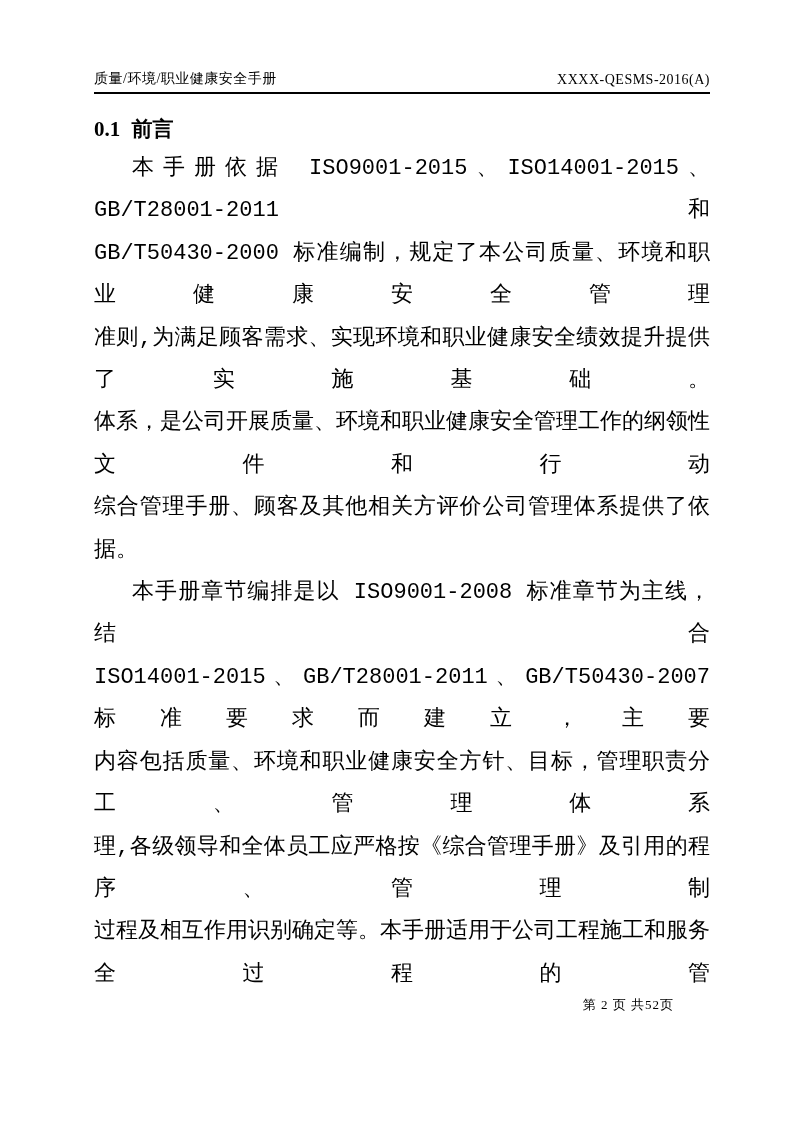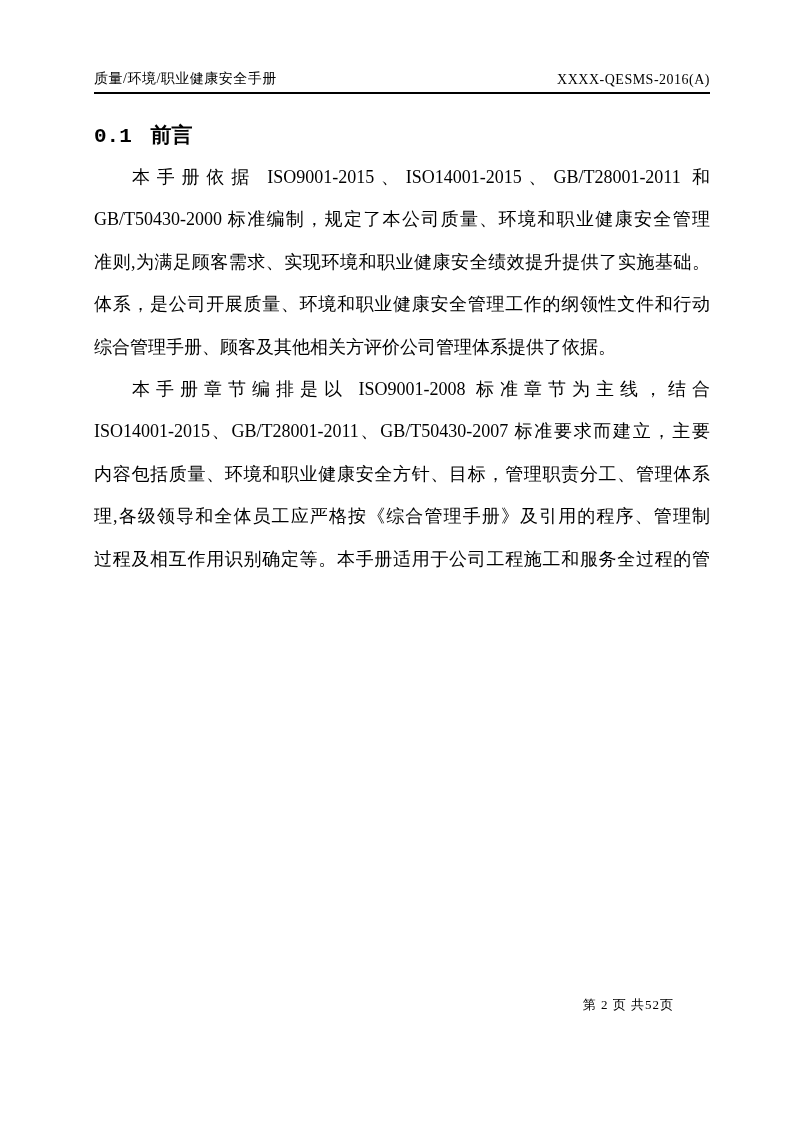--- a/index.html
+++ b/index.html
@@ -27,32 +27,32 @@
     font-size: 14px;
     letter-spacing: 0.5px;
   }
   .main {
     position: absolute;
     left: 94px;
     top: 106px;
     width: 616px;
   }
   .title {
-    margin: 16px 0 4px 0;
+    margin: 8px 0 4px 0;
     font-size: 21px;
     line-height: 30px;
     font-weight: bold;
     word-spacing: 6px;
-    font-family: Liberation Mono, monospace;
   }
   .line {
-    font-size: 18px;
+    font-size: 22px;
     line-height: 42.4px;
     text-align: justify;
     text-align-last: justify;
+    font-family: Liberation Mono, monospace;
   }
   .line.first { text-indent: 38px; }
   .line.last  { text-align-last: left; }
   .footer {
     position: absolute;
     top: 996px;
     left: 94px;
     width: 616px;
     box-sizing: border-box;
     padding-right: 36px;

